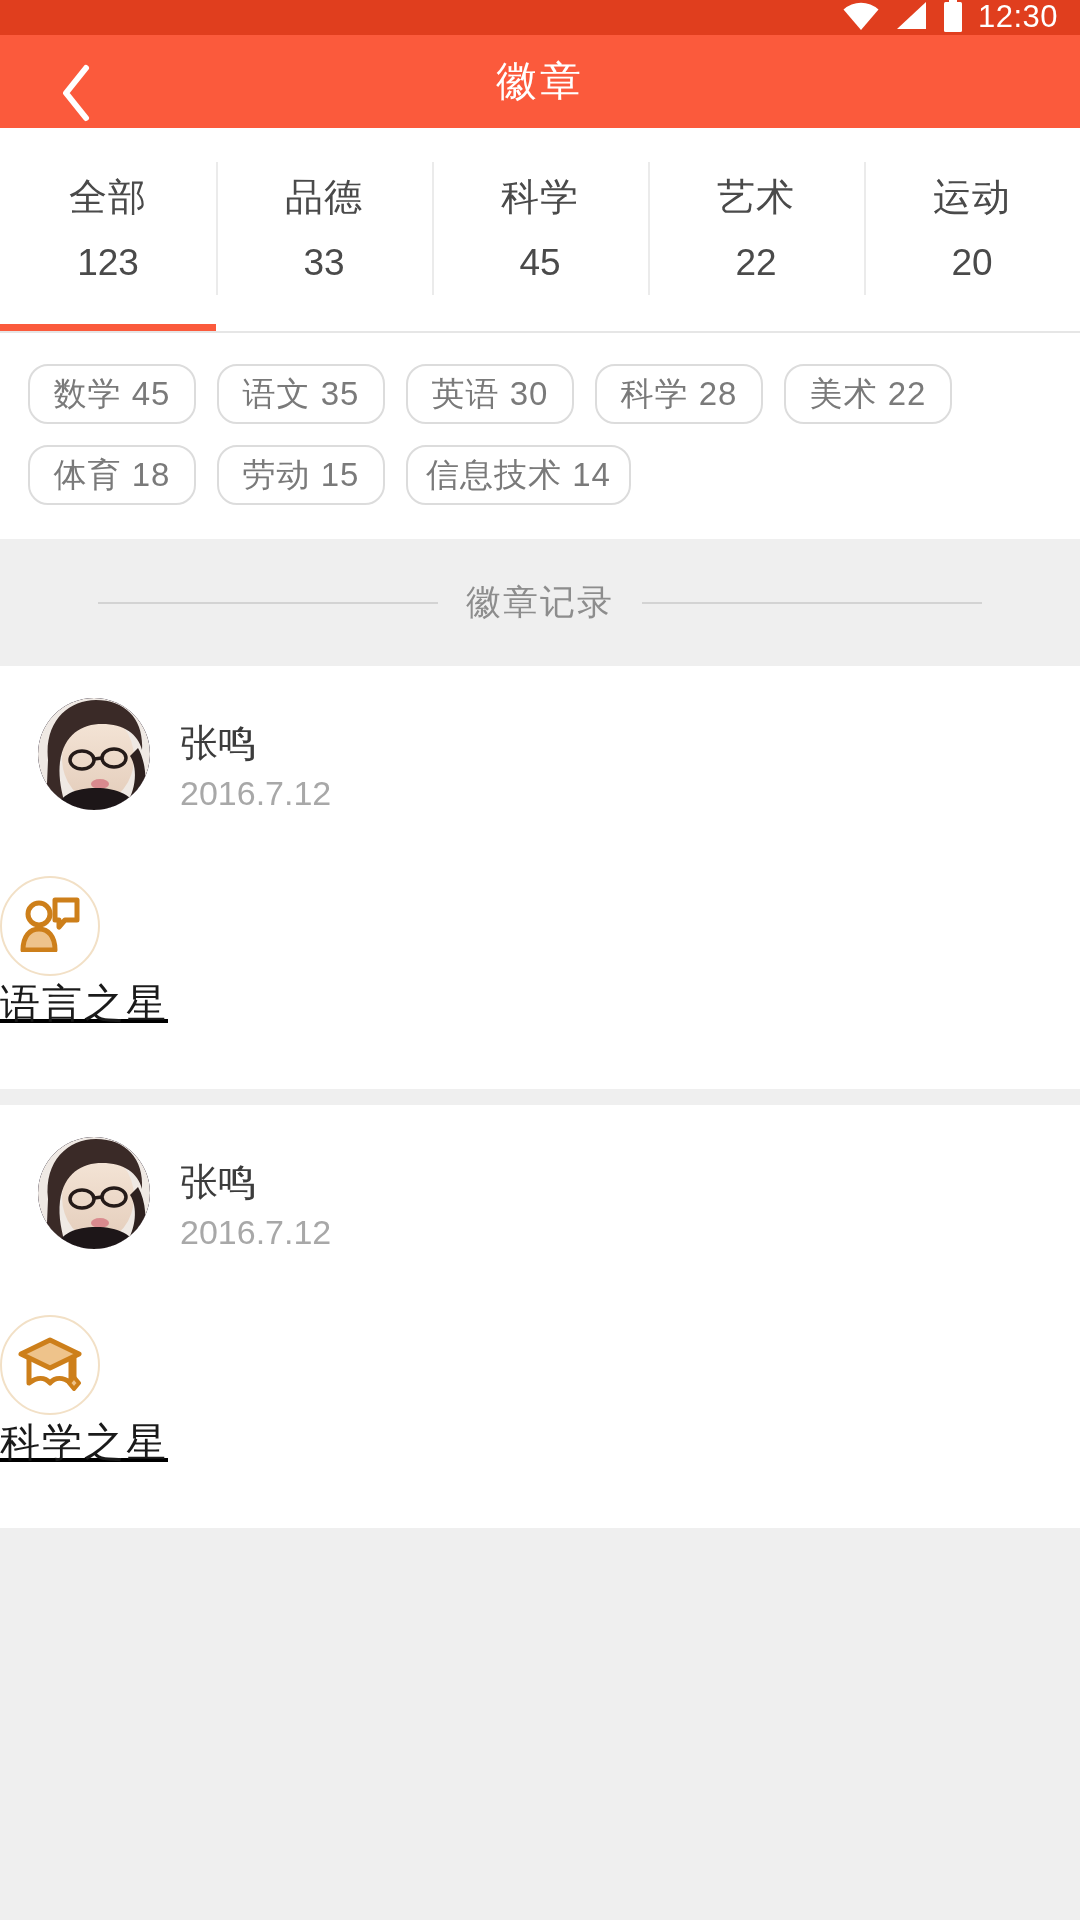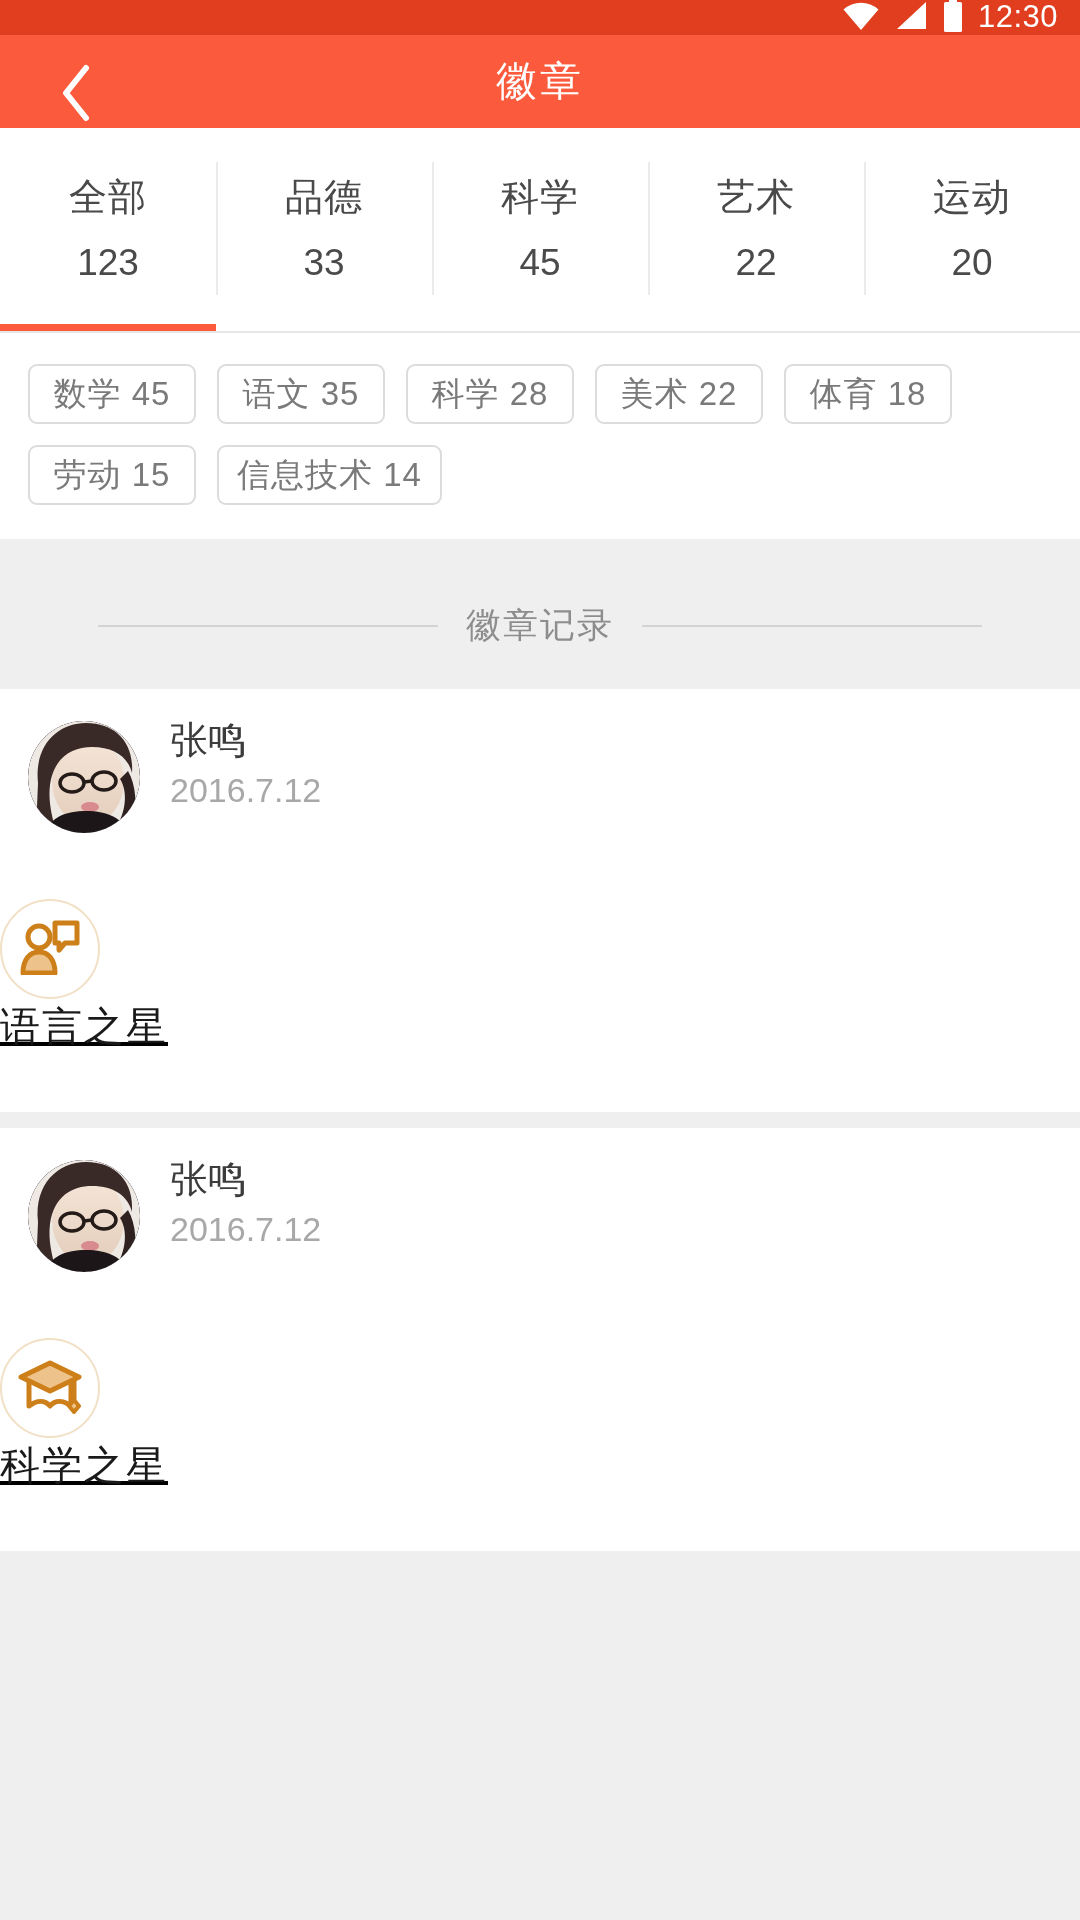--- a/index.html
+++ b/index.html
@@ -52,39 +52,38 @@
   }
   .tab:not(.active) .tab-underline{ display:none; }
 
   
   .chips{
     background:#fff; padding:31px 28px 34px 28px;
     display:flex; flex-wrap:wrap; gap:21px 21px;
   }
   .chip{
     height:60px; min-width:168px;
-    border:2px solid #dcdcdc; border-radius:9px;
+    border:2px solid #dcdcdc; border-radius:20px;
     display:flex; align-items:center; justify-content:center;
     padding:0 18px; font-size:33px; color:#7a7a7a; cursor:pointer;
     letter-spacing:1px; background:#fff;
   }
 
   
   .section{
     background:#efefef; height:127px;
     display:flex; align-items:center; justify-content:center; gap:28px;
     padding:0 26px;
-    margin-top:23px;
   }
   .section .rule{ flex:1 1 0; height:2px; background:#d3d3d3; max-width:340px; }
   .section-title{ font-size:35px; color:#8d8d8d; letter-spacing:2px;}
 
   
   .record{ background:#fff; padding:32px 0 0 0; }
-  .record-head{ display:flex; align-items:flex-start; padding:0 28px; gap:30px; }
+  .record-head{ display:flex; align-items:flex-end; padding:0 38px; gap:30px; }
   .avatar{
     width:112px; height:112px; border-radius:50%; overflow:hidden; flex:0 0 auto;
     background:#2b2230; position:relative;
   }
   .avatar svg{ display:block; }
   .record-meta{ display:flex; flex-direction:column; gap:14px; }
   .record-name{ font-size:38px; color:#3c3c3c; line-height:1; }
   .record-date{ font-size:34px; color:#a8a8a8; line-height:1; }
 
   .badge-block{
@@ -169,20 +168,21 @@
       <span class="tab-count">20</span>
 
     </div>
 
 
   </div>
 
   <div class="chips">
     <div class="chip">数学 45</div>
     <div class="chip">语文 35</div>
+    <div class="chip">英语 30</div>
     <div class="chip">科学 28</div>
     <div class="chip">美术 22</div>
     <div class="chip">体育 18</div>
     <div class="chip">劳动 15</div>
     <div class="chip">信息技术 14</div>
   </div>
 
   <div class="section">
     <span class="rule"></span>
     <span class="section-title">徽章记录</span>

